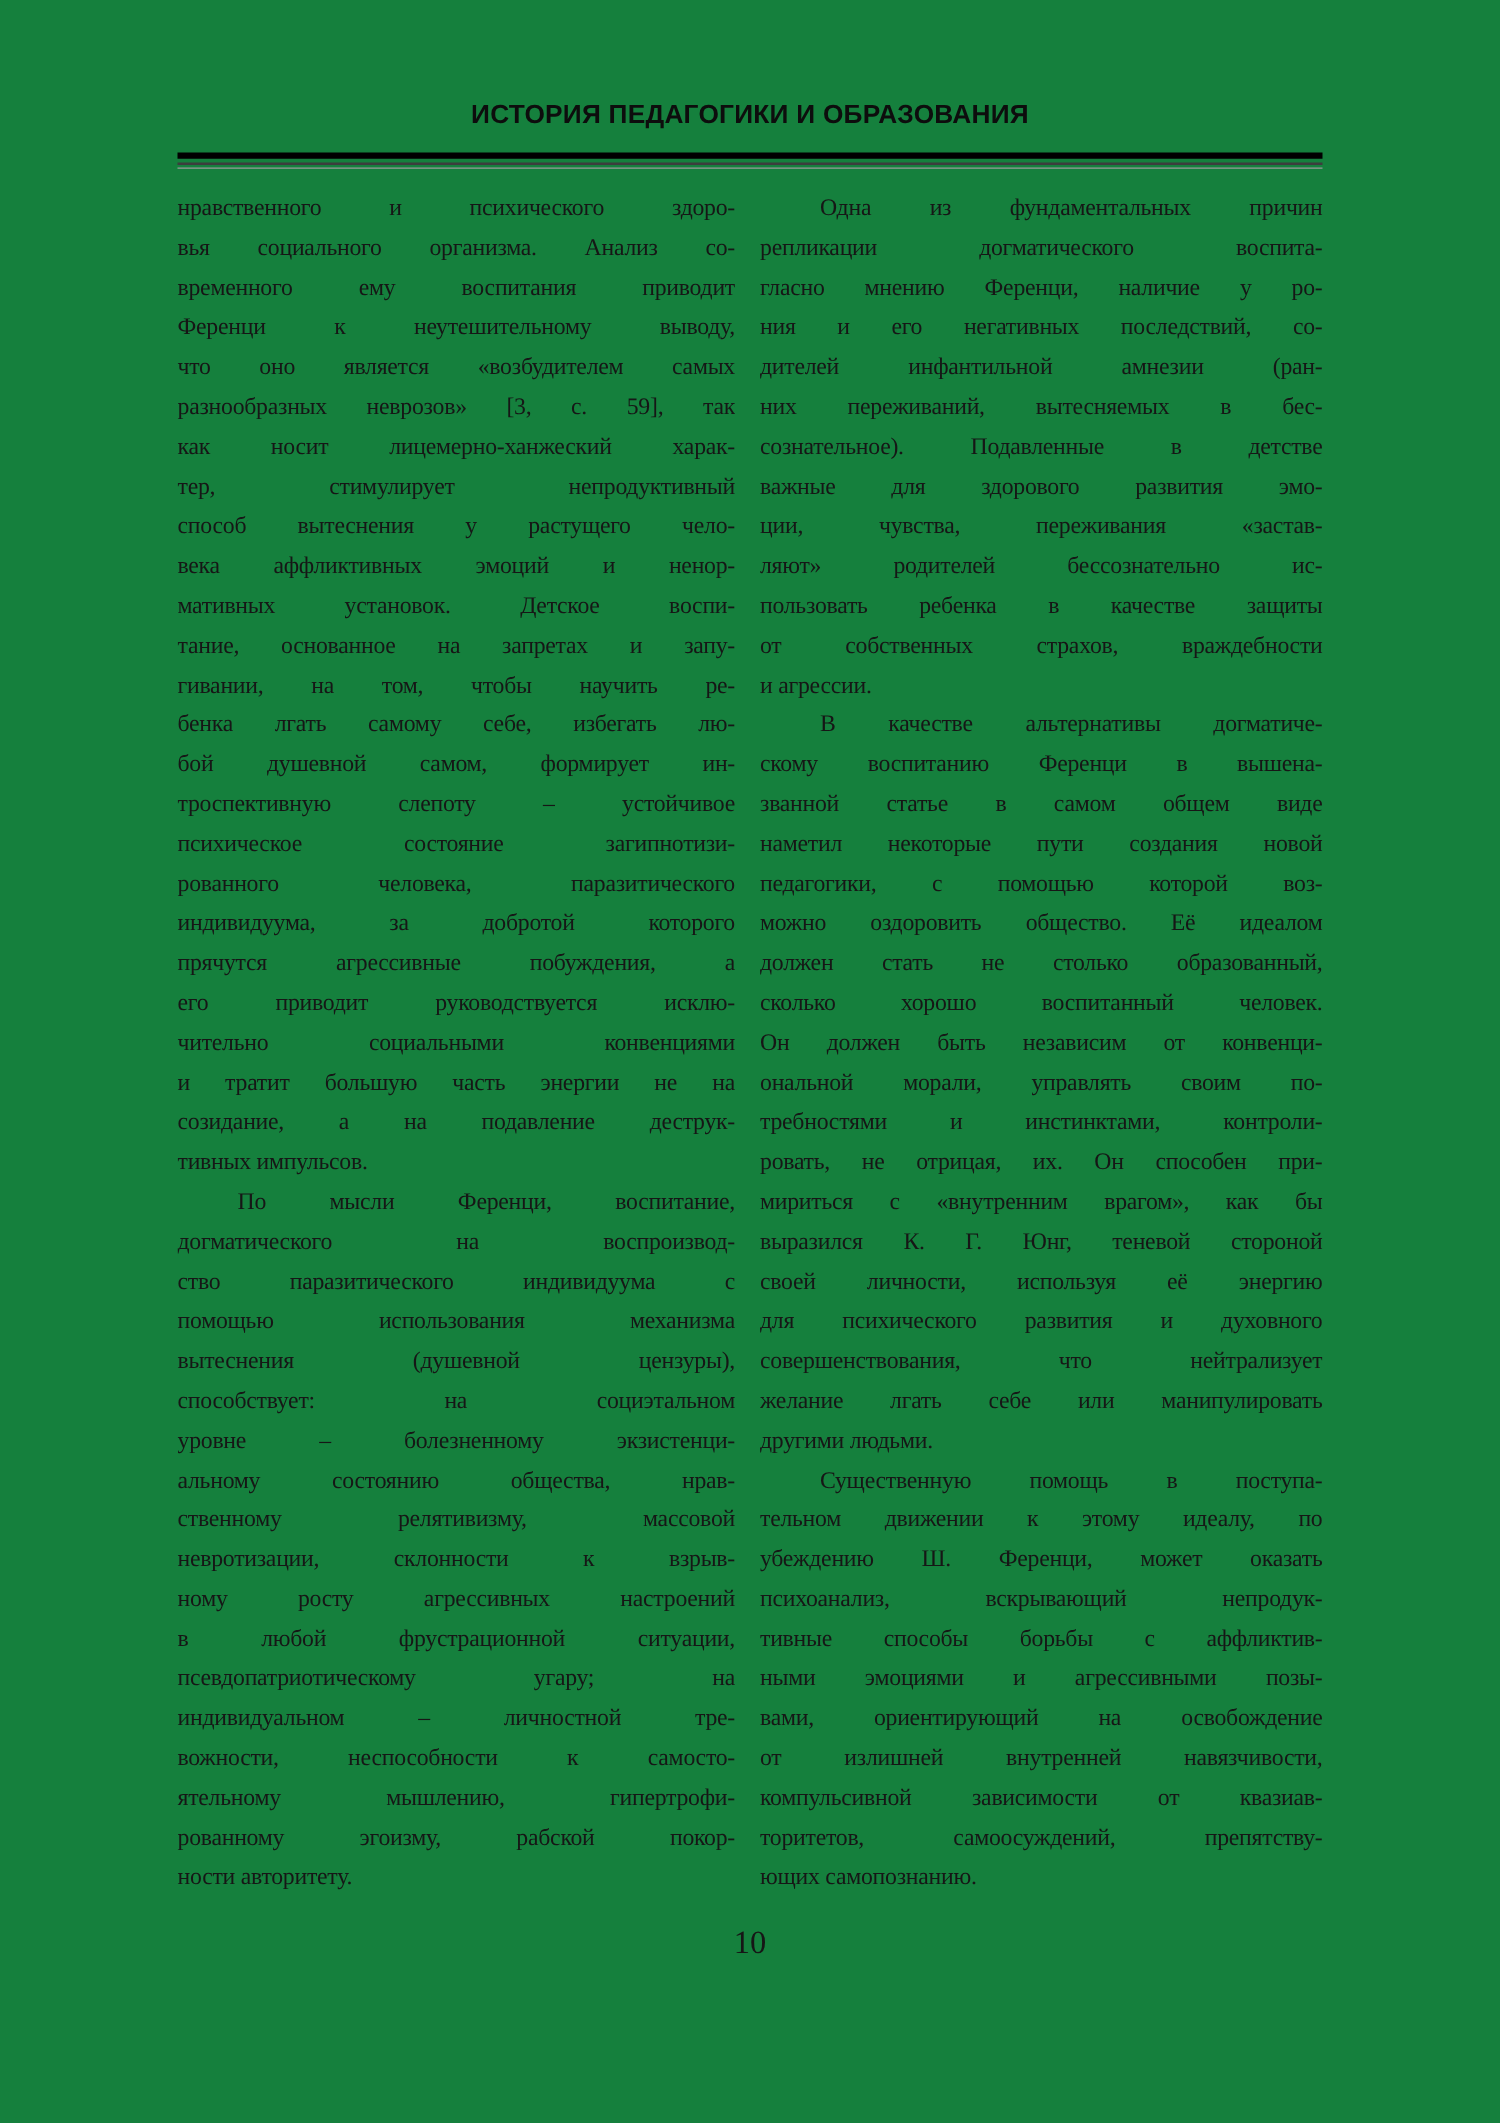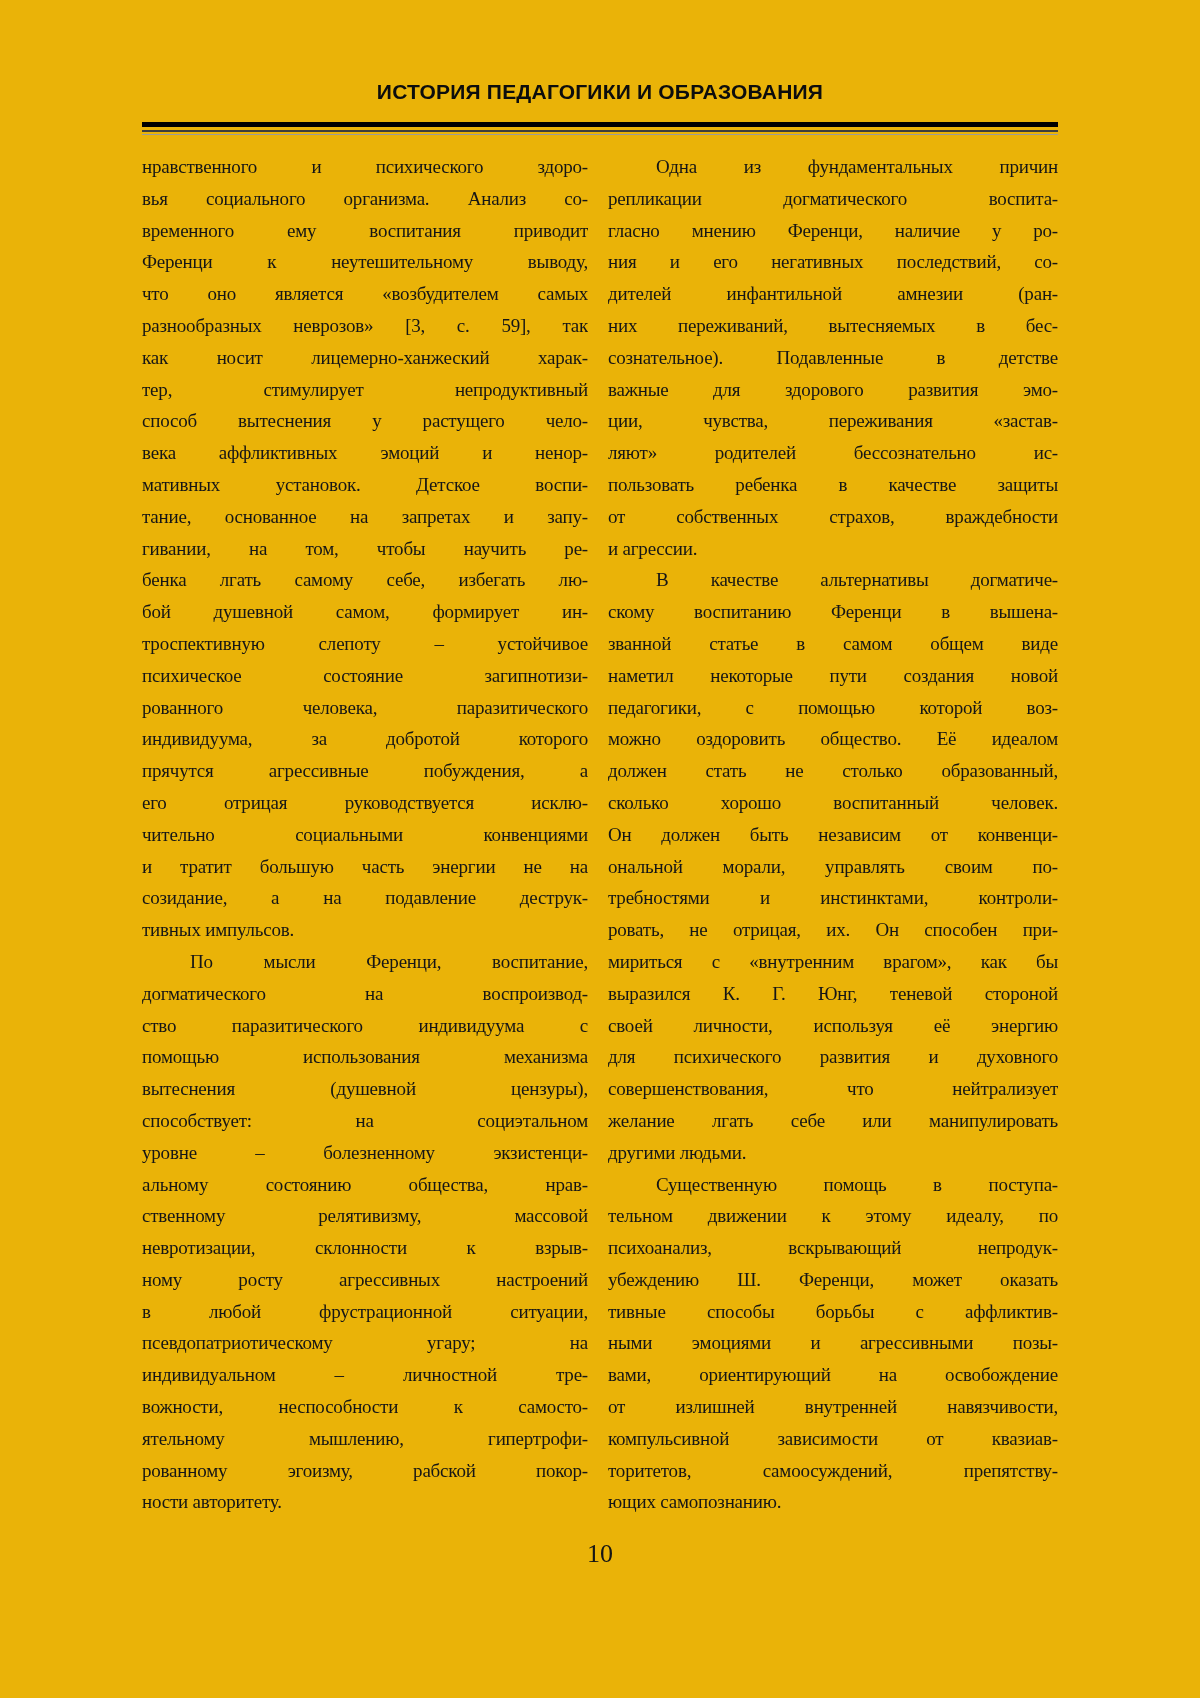--- a/index.html
+++ b/index.html
@@ -73,21 +73,21 @@
     width: 916px;
     text-align: center;
     font-size: 26px;
     line-height: 32px;
     color: #161616;
   }
 </style>
 </head>
 <body>
 
-<div class="page" style="background: #eab308; color: rgb(22, 22, 22);">
+<div class="page" style="background: #15803d; color: rgb(22, 22, 22);">
   <div class="running-head">ИСТОРИЯ ПЕДАГОГИКИ И ОБРАЗОВАНИЯ</div>
 
   <div class="rule-thick" style="background: rgb(0, 0, 0);"></div>
   <div class="rule-thin" style="border-top-color: rgb(61, 61, 61); border-bottom-color: rgb(155, 155, 155);"></div>
 
   <div class="column left">
       <div class="line">нравственного и психического здоро-</div>
       <div class="line">вья социального организма. Анализ со-</div>
       <div class="line">временного ему воспитания приводит</div>
       <div class="line">Ференци к неутешительному выводу,</div>
@@ -100,21 +100,21 @@
       <div class="line">мативных установок. Детское воспи-</div>
       <div class="line">тание, основанное на запретах и запу-</div>
       <div class="line">гивании, на том, чтобы научить ре-</div>
       <div class="line">бенка лгать самому себе, избегать лю-</div>
       <div class="line">бой душевной самом, формирует ин-</div>
       <div class="line">троспективную слепоту – устойчивое</div>
       <div class="line">психическое состояние загипнотизи-</div>
       <div class="line">рованного человека, паразитического</div>
       <div class="line">индивидуума, за добротой которого</div>
       <div class="line">прячутся агрессивные побуждения, а</div>
-      <div class="line">его отрицая руководствуется исклю-</div>
+      <div class="line">его приводит руководствуется исклю-</div>
       <div class="line">чительно социальными конвенциями</div>
       <div class="line">и тратит большую часть энергии не на</div>
       <div class="line">созидание, а на подавление деструк-</div>
       <div class="line end">тивных импульсов.</div>
       <div class="line indent">По мысли Ференци, воспитание,</div>
       <div class="line">догматического на воспроизвод-</div>
       <div class="line">ство паразитического индивидуума с</div>
       <div class="line">помощью использования механизма</div>
       <div class="line">вытеснения (душевной цензуры),</div>
       <div class="line">способствует: на социэтальном</div>
@@ -160,22 +160,22 @@
       <div class="line">ровать, не отрицая, их. Он способен при-</div>
       <div class="line">мириться с «внутренним врагом», как бы</div>
       <div class="line">выразился К. Г. Юнг, теневой стороной</div>
       <div class="line">своей личности, используя её энергию</div>
       <div class="line">для психического развития и духовного</div>
       <div class="line">совершенствования, что нейтрализует</div>
       <div class="line">желание лгать себе или манипулировать</div>
       <div class="line end">другими людьми.</div>
       <div class="line indent">Существенную помощь в поступа-</div>
       <div class="line">тельном движении к этому идеалу, по</div>
+      <div class="line">убеждению Ш. Ференци, может оказать</div>
       <div class="line">психоанализ, вскрывающий непродук-</div>
-      <div class="line">убеждению Ш. Ференци, может оказать</div>
       <div class="line">тивные способы борьбы с аффликтив-</div>
       <div class="line">ными эмоциями и агрессивными позы-</div>
       <div class="line">вами, ориентирующий на освобождение</div>
       <div class="line">от излишней внутренней навязчивости,</div>
       <div class="line">компульсивной зависимости от квазиав-</div>
       <div class="line">торитетов, самоосуждений, препятству-</div>
       <div class="line end">ющих самопознанию.</div>
     </div>
 
   <div class="page-number">10</div>

